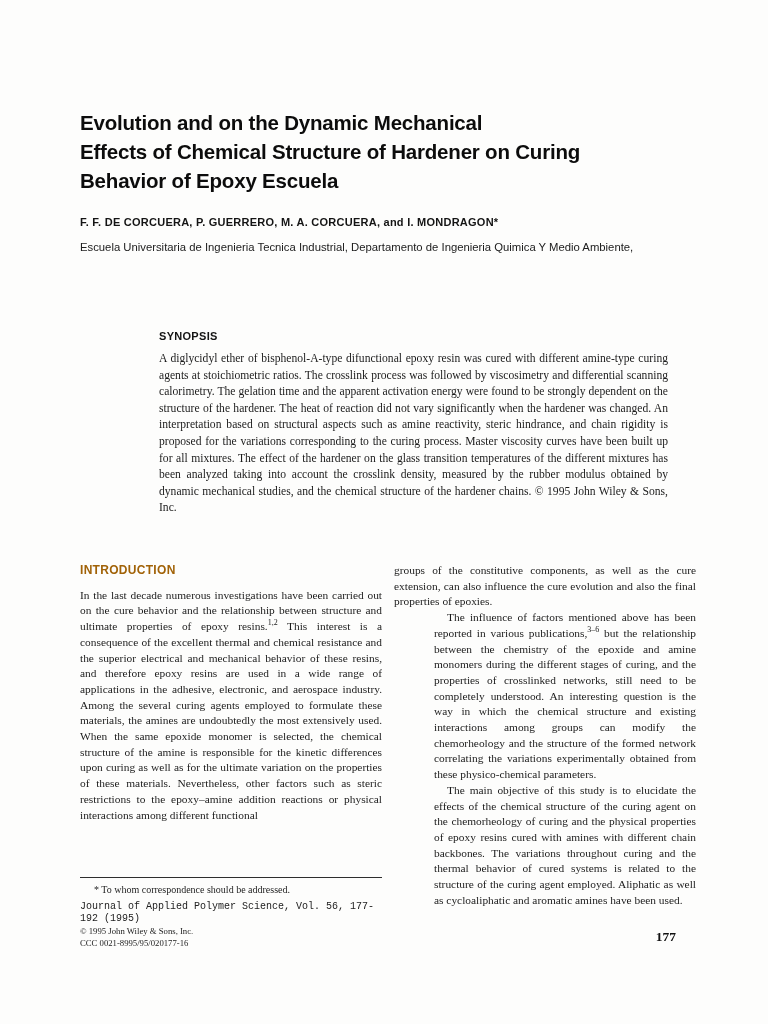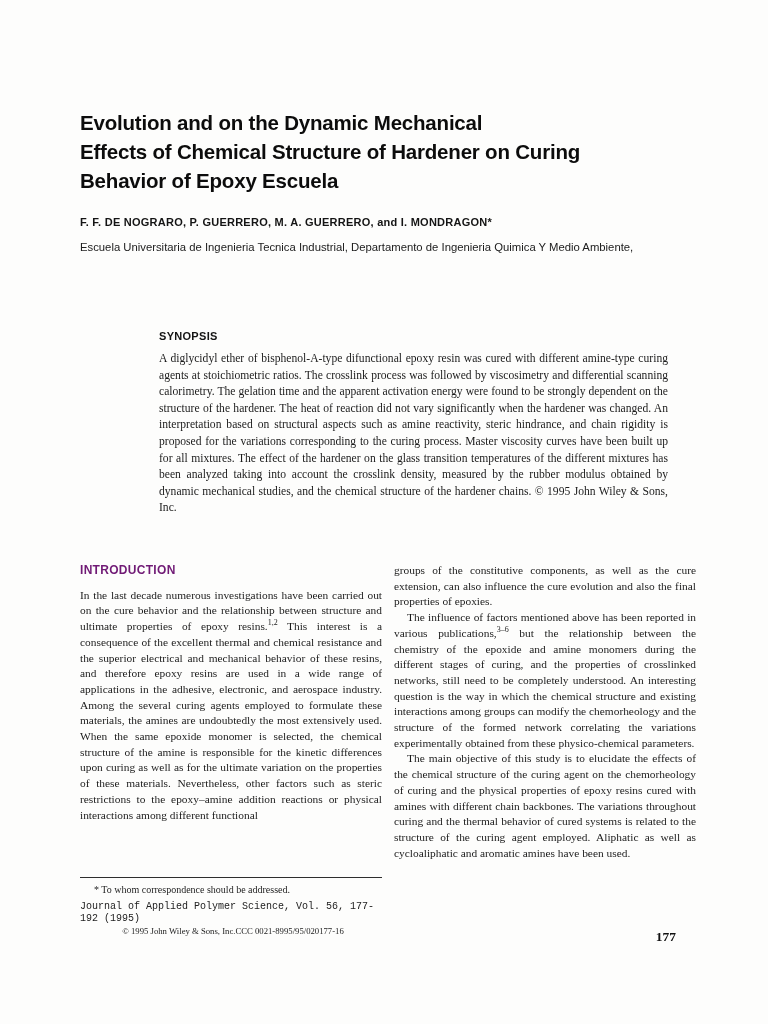--- a/index.html
+++ b/index.html
@@ -88,29 +88,30 @@
     line-height: 15.7px;
     text-align: justify;
     color: #1b1b1b;
   }
   .col-left { height: 310px; overflow: hidden; }
   .section-heading {
     font-family: "Liberation Sans", sans-serif;
     font-weight: 700;
     font-size: 12px;
     letter-spacing: 0.3px;
-    color: #701a75;
+    color: #a16207;
     margin: 0 0 9px 0;
     text-align: left;
   }
   .col p {
     margin: 0;
   }
   .col p.indent {
     text-indent: 13px;
+    margin-left: 40px;
   }
   sup {
     font-size: 8px;
     line-height: 0;
   }
   
   .footnote-block {
     position: absolute;
     left: 80px;
     top: 877px;
@@ -131,25 +132,26 @@
     margin-bottom: 6px;
   }
   .footnote-journal {
     font-family: Liberation Mono, monospace;
     font-size: 10px;
     line-height: 12px;
     color: #222222;
   }
   .footnote-row {
     display: flex;
-    justify-content: center;
+    justify-content: flex-end;
     font-family: "Liberation Serif", "DejaVu Serif", serif;
     font-size: 8.7px;
     line-height: 12px;
     color: #222222;
+    flex-direction: column;
   }
   
   .page-number {
     position: absolute;
     right: 92px;
     top: 929px;
     font-family: "Liberation Serif", "DejaVu Serif", serif;
     font-weight: 700;
     font-size: 13.5px;
     color: #111111;
@@ -159,21 +161,21 @@
 <body>
 
 <div class="page">
 
   <div class="title-block">
     <div>Evolution and on the Dynamic Mechanical</div>
     <div>Effects of Chemical Structure of Hardener on Curing</div>
     <div>Behavior of Epoxy Escuela</div>
   </div>
 
-  <div class="authors">F. F. DE NOGRARO, P. GUERRERO, M. A. GUERRERO, and I. MONDRAGON*</div>
+  <div class="authors">F. F. DE CORCUERA, P. GUERRERO, M. A. CORCUERA, and I. MONDRAGON*</div>
 
   <div class="affiliation">
     <div>Escuela Universitaria de Ingenieria Tecnica Industrial, Departamento de Ingenieria Quimica Y Medio Ambiente,</div>
   </div>
 
   <div class="synopsis">
     <div class="synopsis-heading">SYNOPSIS</div>
     <div class="synopsis-body">A diglycidyl ether of bisphenol-A-type difunctional epoxy resin was cured with different amine-type curing agents at stoichiometric ratios. The crosslink process was followed by viscosimetry and differential scanning calorimetry. The gelation time and the apparent activation energy were found to be strongly dependent on the structure of the hardener. The heat of reaction did not vary significantly when the hardener was changed. An interpretation based on structural aspects such as amine reactivity, steric hindrance, and chain rigidity is proposed for the variations corresponding to the curing process. Master viscosity curves have been built up for all mixtures. The effect of the hardener on the glass transition temperatures of the different mixtures has been analyzed taking into account the crosslink density, measured by the rubber modulus obtained by dynamic mechanical studies, and the chemical structure of the hardener chains. © 1995 John Wiley &amp; Sons, Inc.</div>
   </div>
 

